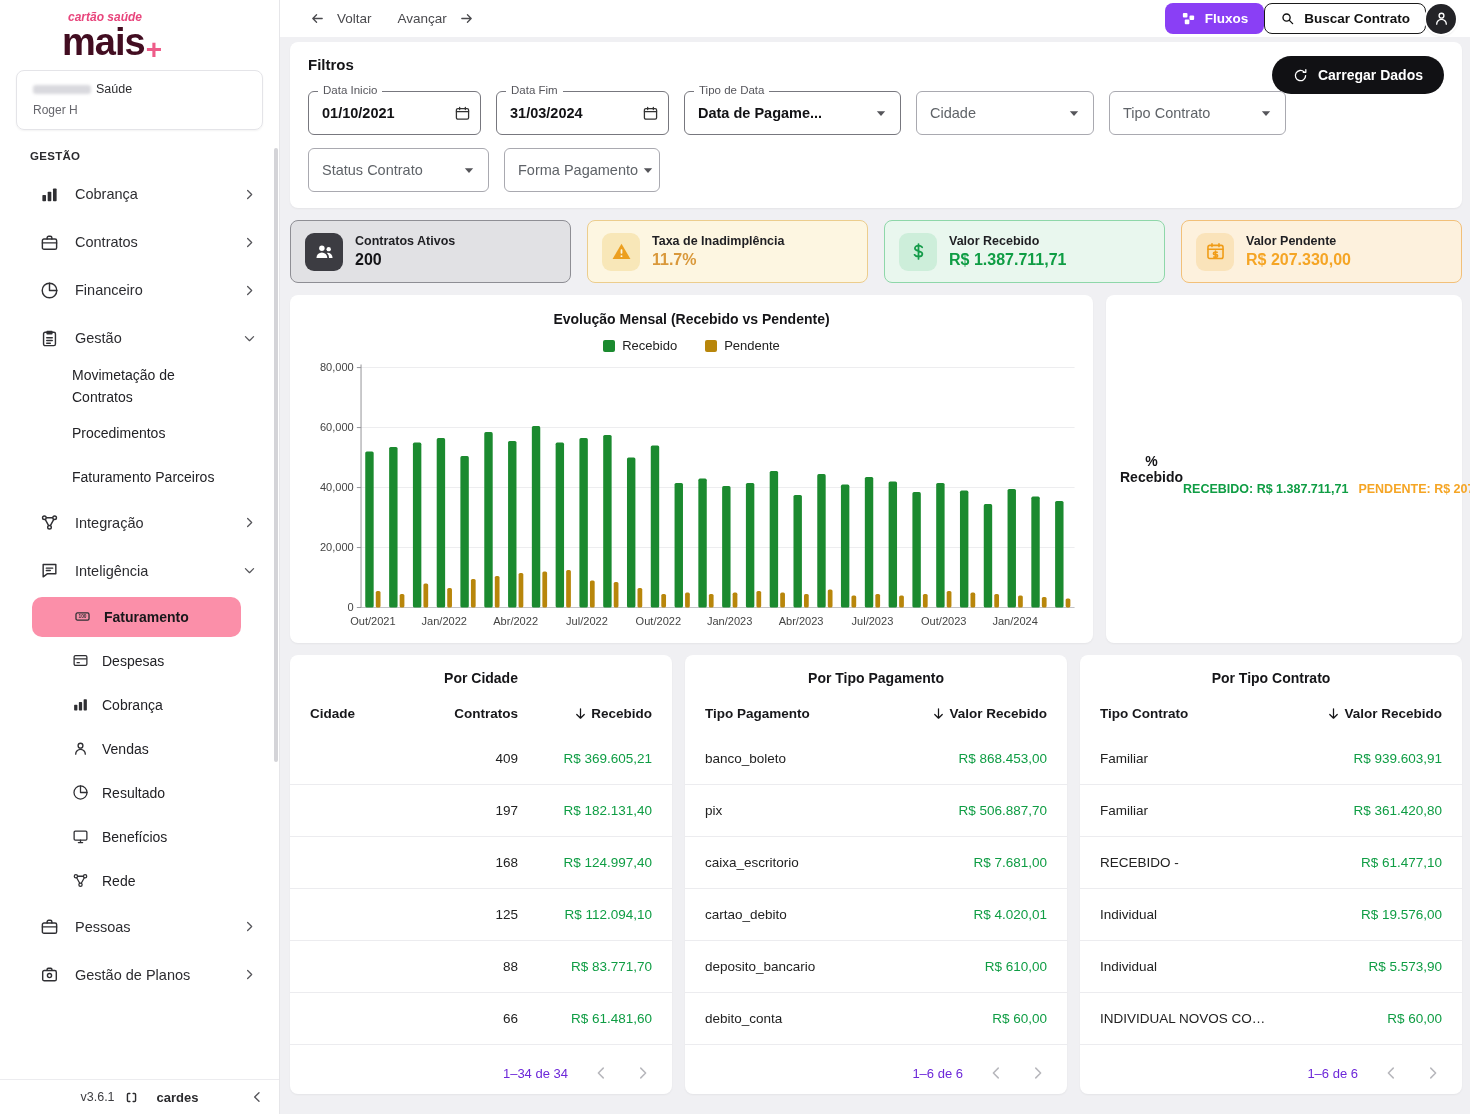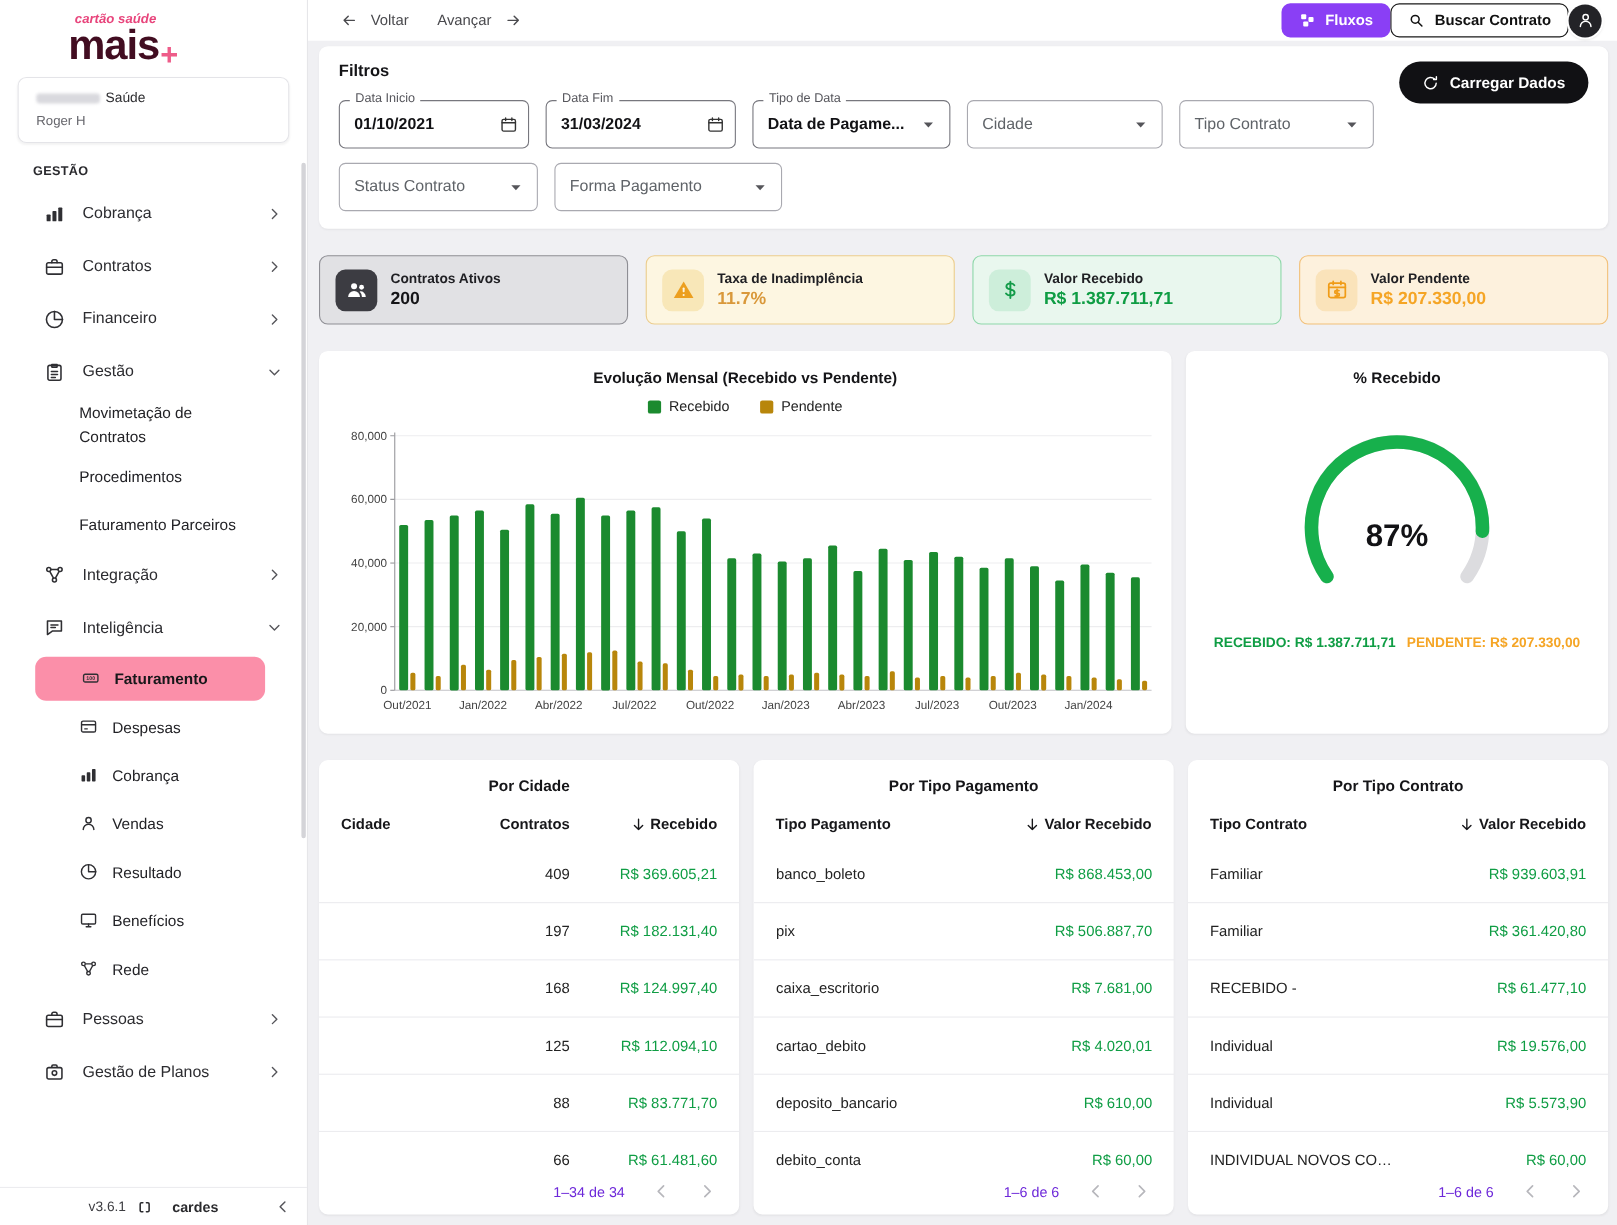--- a/index.html
+++ b/index.html
@@ -41,39 +41,39 @@
   .topbar{height:37px;background:#fff;display:flex;align-items:center;gap:26px;padding:0 14px 0 30px;flex:none}
   .nav-link{display:flex;align-items:center;gap:12px;font-size:13.5px;color:#4a4a4e;cursor:pointer}
   .nav-link .icon{width:15px;height:15px;color:#4a4a4e}
   .topbar-right{margin-left:auto;display:flex;align-items:center;}
   .btn-fluxos{display:flex;align-items:center;gap:9px;background:#8a3ff5;color:#fff;border:none;border-radius:8px;padding:8px 16px;font-weight:700;font-size:13.5px;font-family:inherit;cursor:pointer}
   .btn-fluxos .icon{width:15px;height:15px}
   .btn-buscar{display:flex;align-items:center;gap:9px;background:#fff;color:#111;border:1.6px solid #1a1a1a;border-radius:8px;padding:7px 15px;font-weight:700;font-size:13.5px;font-family:inherit;cursor:pointer}
   .btn-buscar .icon{width:15px;height:15px}
   .avatar{width:30px;height:30px;border-radius:50%;background:#232327;display:grid;place-items:center;color:#fff;cursor:pointer;box-shadow:0 0 0 2px #fff,0 1px 3px rgba(0,0,0,.35)}
   .avatar .icon{width:17px;height:17px}
-  .content{flex:1;padding:5px 8px 10px 10px;display:flex;flex-direction:column;gap:24px;overflow:hidden;min-height:0}
+  .content{flex:1;padding:5px 8px 20px 10px;display:flex;flex-direction:column;gap:12px;overflow:hidden;min-height:0}
   .card{background:#fff;border-radius:8px;box-shadow:0 1px 2px rgba(0,0,0,.05)}
 
   
   .filters-card{position:relative;padding:14px 18px 16px;flex:none}
   .filters-title{font-size:15px;font-weight:700;color:#141417}
   .btn-load{position:absolute;top:14px;right:18px;display:flex;align-items:center;gap:10px;background:#111114;color:#fff;border:none;border-radius:21px;padding:11px 21px;font-size:14px;font-weight:700;font-family:inherit;cursor:pointer}
   .btn-load .icon{width:15px;height:15px}
   .filter-fields{display:flex;flex-wrap:wrap;gap:13px 15px;margin-top:18px}
   .field{position:relative;height:44px;border-radius:6px;display:flex;align-items:center;padding:0 9px 0 13px;cursor:pointer;background:#fff}
   .field.filled{border:1px solid #77777e}
   .field.empty{border:1px solid #a9a9b0}
   .filter-fields .field:nth-child(1){width:173px}
   .filter-fields .field:nth-child(2){width:173px}
-  .filter-fields .field:nth-child(3){width:180px}
+  .filter-fields .field:nth-child(3){width:217px}
   .filter-fields .field:nth-child(4){width:178px}
   .filter-fields .field:nth-child(5){width:177px}
   .filter-fields .field:nth-child(6){width:181px}
-  .filter-fields .field:nth-child(7){width:207px}
+  .filter-fields .field:nth-child(7){width:156px}
   .f-label{position:absolute;top:-8px;left:9px;background:#fff;padding:0 5px;font-size:11.5px;color:#56565c;white-space:nowrap}
   .f-value{font-size:14.5px;font-weight:700;color:#121215;white-space:nowrap;overflow:hidden}
   .f-placeholder{font-size:14.5px;color:#5f6368;white-space:nowrap}
   .f-icon{margin-left:auto;width:17px;height:17px;color:#333}
   .f-caret{margin-left:auto;width:20px;height:20px;color:#55555a}
 
   
   .kpi-row{display:flex;gap:16px;flex:none}
   .kpi{flex:1;display:flex;align-items:center;gap:12px;border-radius:8px;padding:10px 14px;height:63px;cursor:pointer}
   .kpi-icon{width:38px;height:38px;border-radius:9px;display:grid;place-items:center;flex:none}
@@ -95,21 +95,21 @@
 
   
   .charts-row{display:flex;gap:13px;height:348px;flex:none}
   .chart-card{flex:1;min-width:0;padding:12px 10px 6px;display:flex;flex-direction:column}
   .chart-title,.gauge-title,.table-title{text-align:center;font-size:14px;font-weight:700;color:#151518}
   .chart-title{margin-top:4px}
   .legend{display:flex;justify-content:center;gap:28px;margin:11px 0 4px}
   .legend-item{display:flex;align-items:center;gap:7px;font-size:13px;color:#222;cursor:pointer}
   .legend-swatch{width:12px;height:12px;border-radius:2px}
   #bar-chart{flex:1;width:100%;min-height:0}
-  .gauge-card{width:384px;flex:none;display:flex;flex-direction:column;align-items:center;padding:16px 14px}
+  .gauge-card{width:356px;flex:none;display:flex;align-items:center;padding:16px 14px}
   #gauge{width:218px;height:148px;margin-top:38px}
   .gauge-totals{margin-top:40px;font-size:12.5px;font-weight:700;display:flex;gap:10px;white-space:nowrap}
   .g-green{color:#0f9d44}
   .g-orange{color:#f5a525}
 
   
   .tables-row{display:flex;gap:13px;flex:1;min-height:0}
   .table-card{flex:1;min-width:0;display:flex;flex-direction:column;overflow:hidden}
   .table-title{padding:15px 0 12px;flex:none}
   .thead{display:flex;align-items:center;padding:8px 20px 12px;font-size:13.5px;font-weight:700;color:#17171a;flex:none}

